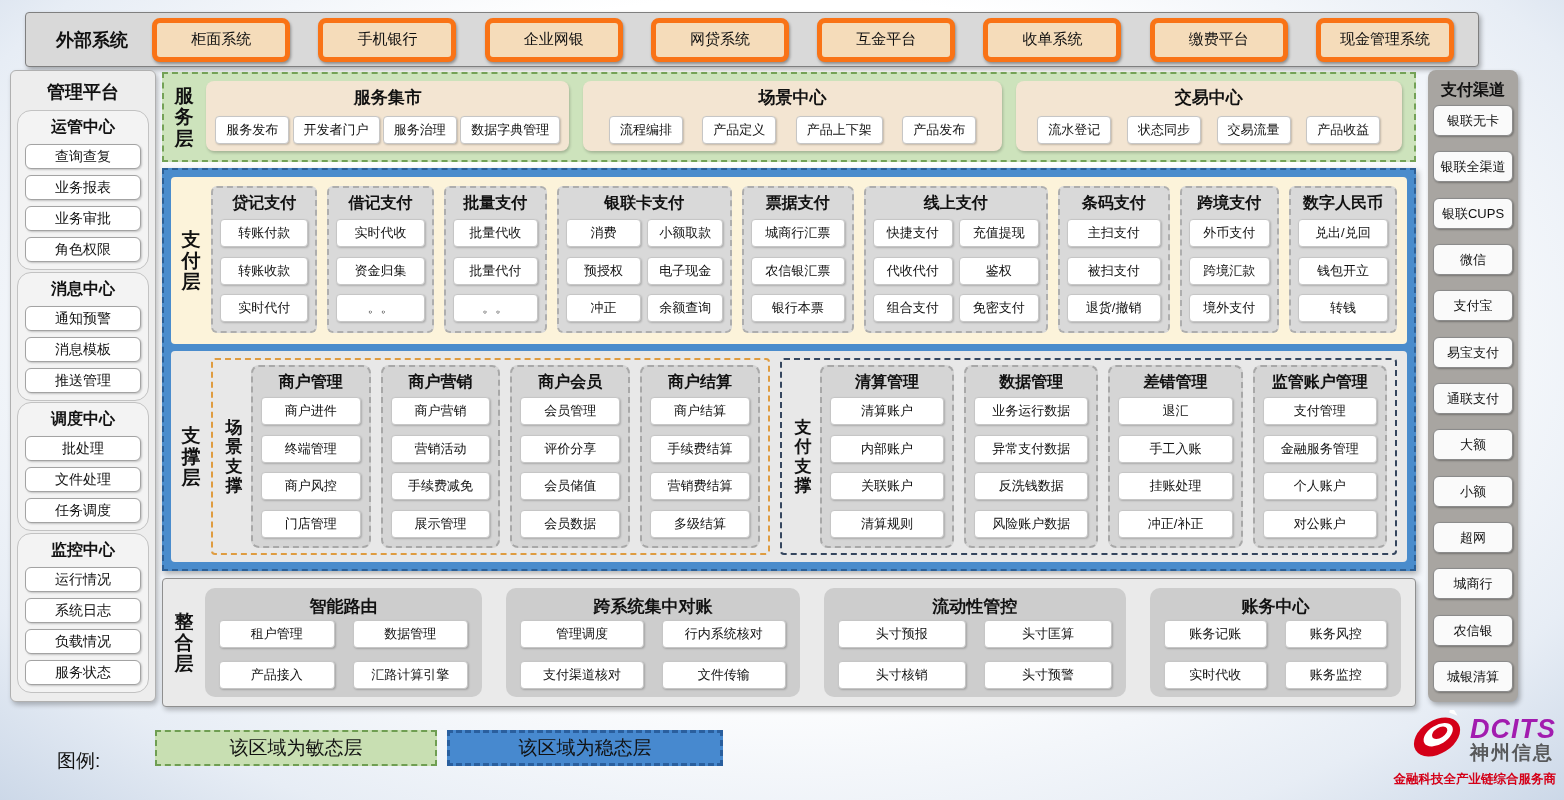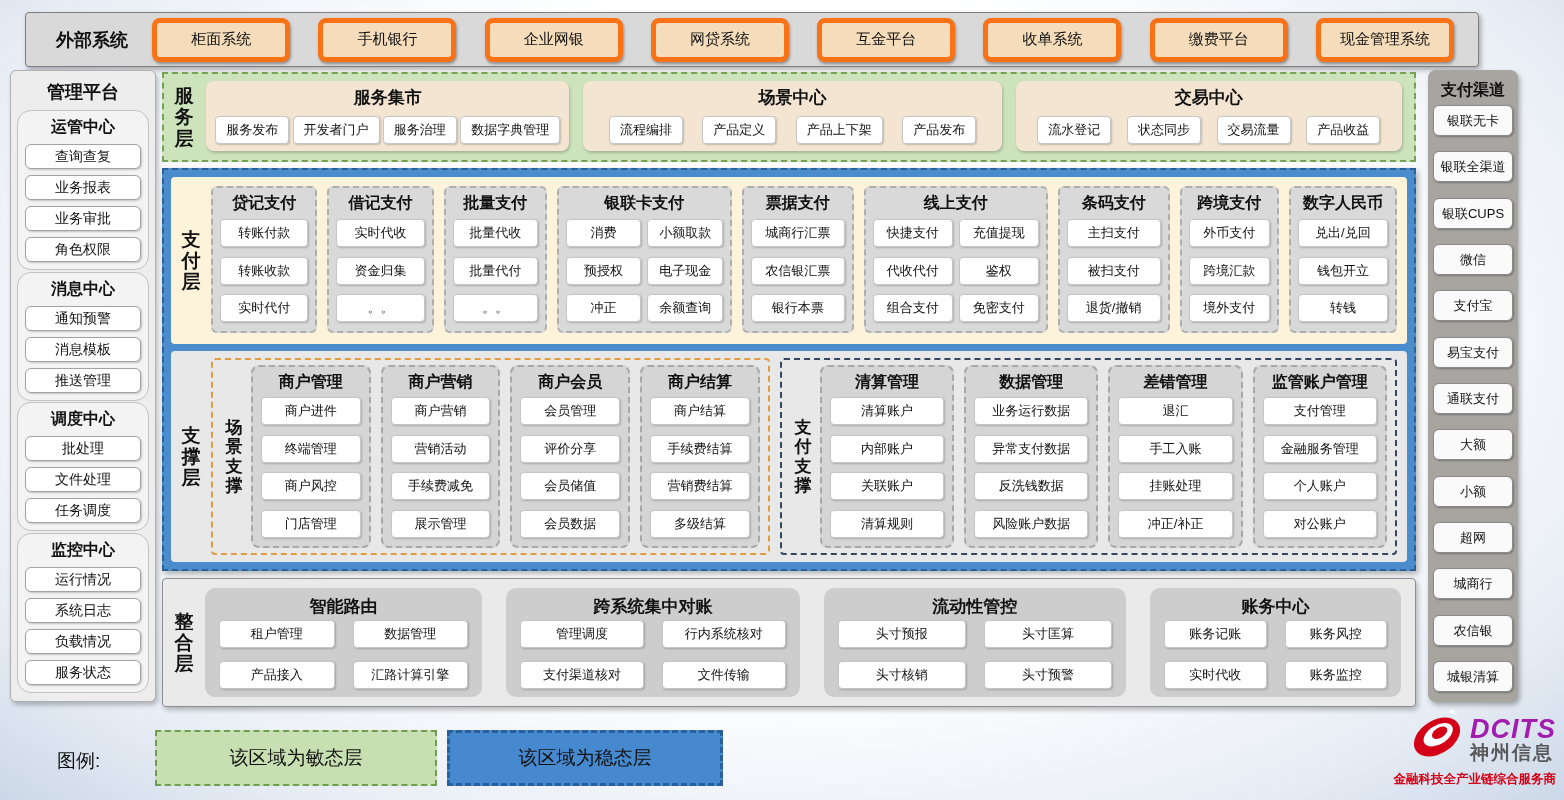--- a/index.html
+++ b/index.html
@@ -76,21 +76,21 @@
   
   .right-panel{position:absolute;left:1428px;top:70px;width:90px;height:632px;box-sizing:border-box;
     background:#a8a5a1;border-radius:8px;display:flex;flex-direction:column;padding:6px 5px 10px;
     box-shadow:2px 3px 5px rgba(0,0,0,.3);}
   .right-title{font-weight:bold;font-size:16px;text-align:center;margin:4px 0 4px;white-space:nowrap;}
   .channel-list{flex:1;display:flex;flex-direction:column;justify-content:space-between;}
   .chan-btn{background:#fafafa;border:1px solid #8b8b8b;border-radius:6px;height:29px;line-height:29px;
     text-align:center;font-size:13px;box-shadow:1px 1px 2px rgba(0,0,0,.3);white-space:nowrap;}
   
   .legend-label{position:absolute;left:57px;top:748px;font-size:19px;}
-  .legend-box{position:absolute;top:730px;height:56px;box-sizing:border-box;display:flex;align-items:center;
+  .legend-box{position:absolute;top:730px;height:36px;box-sizing:border-box;display:flex;align-items:center;
     justify-content:center;font-size:19px;}
   .legend-agile{left:155px;width:282px;background:#c8dfb2;border:2px dashed #6f9e52;}
   .legend-stable{left:447px;width:276px;background:#4789cf;border:3px dashed #2a5f9e;}
   
   .logo{position:absolute;right:8px;top:710px;width:178px;display:flex;flex-direction:column;align-items:flex-end;}
   .logo-row{display:flex;align-items:center;gap:4px;}
   .logo-text{display:flex;flex-direction:column;line-height:1.05;}
   .logo-brand{color:#a21caf;font-weight:bold;font-style:italic;font-size:27px;letter-spacing:1px;}
   .logo-company{color:#58595b;font-weight:bold;font-size:19px;letter-spacing:2px;}
   .logo-tagline{color:#d40018;font-weight:bold;font-size:12.5px;margin-top:3px;white-space:nowrap;margin-left:24px;}

